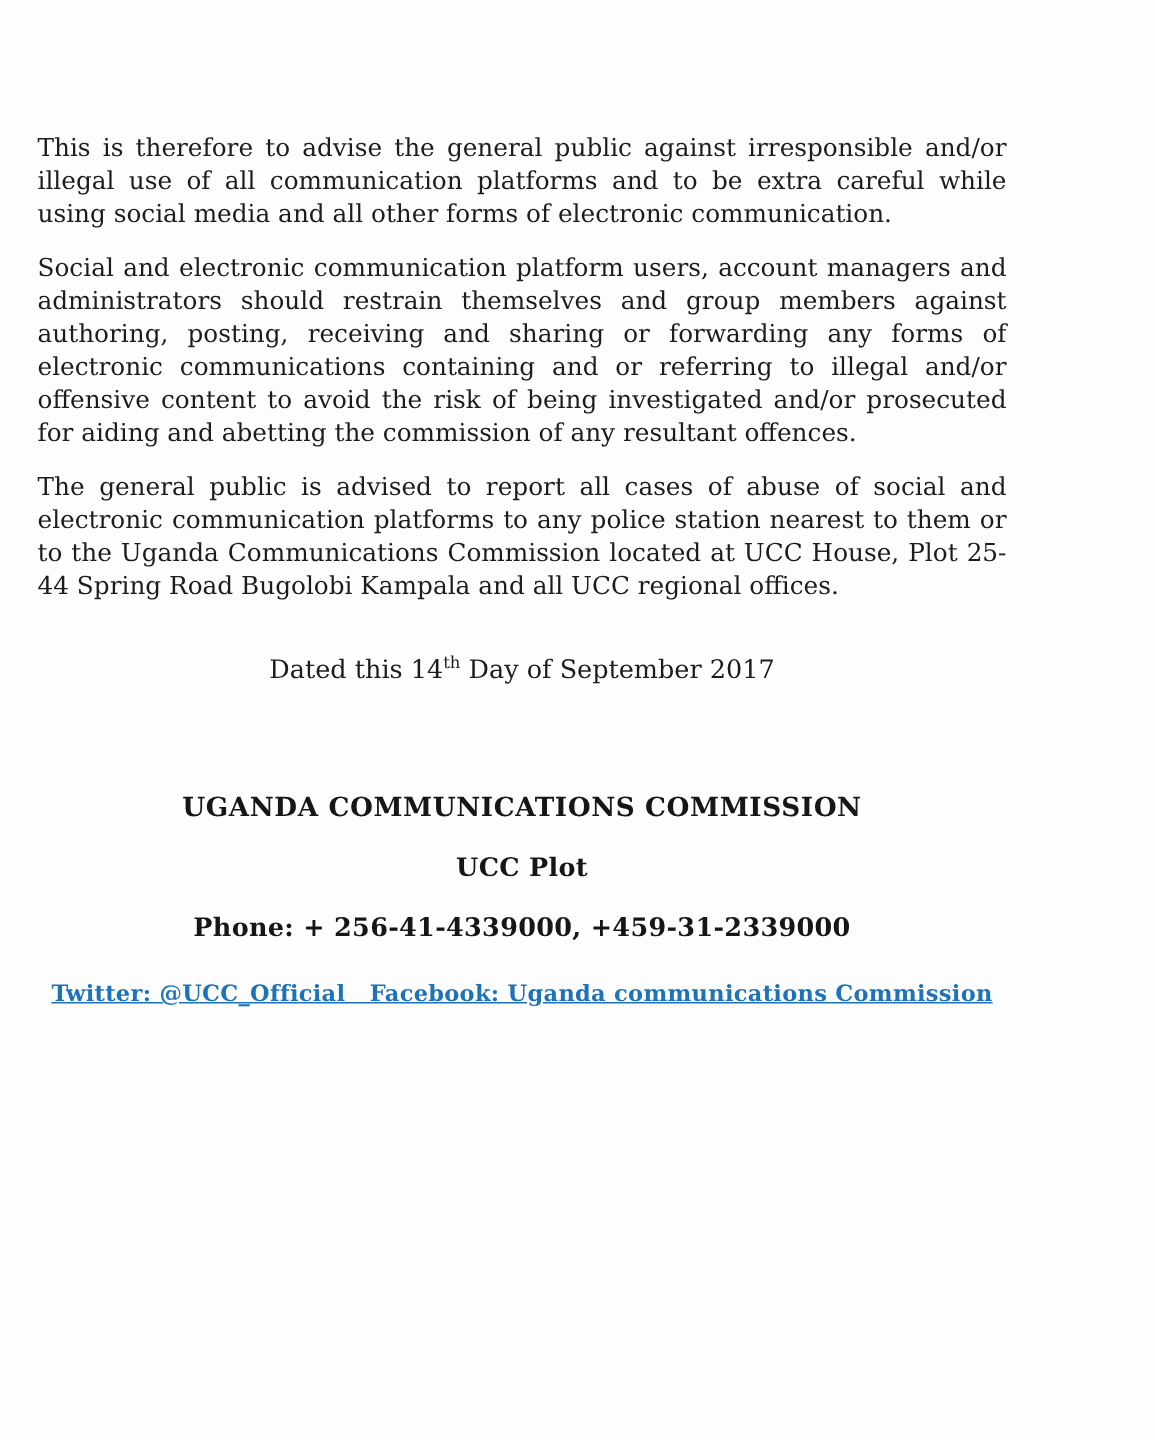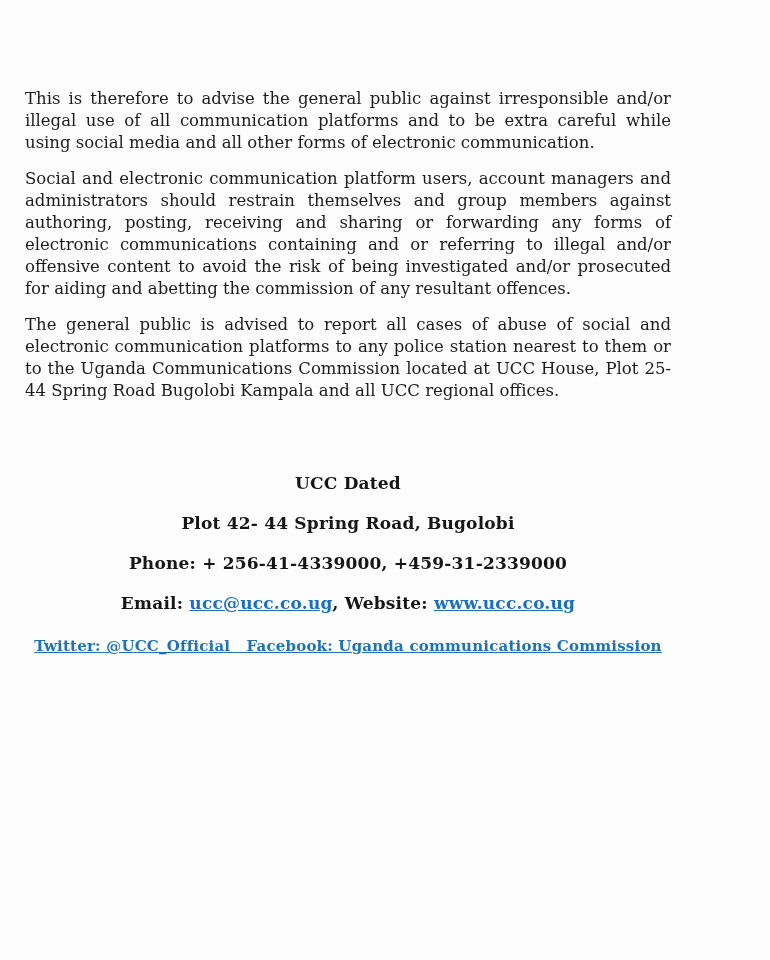--- a/index.html
+++ b/index.html
@@ -79,30 +79,30 @@
 <body>
 
 <div class="page">
 
   <p class="para">This is therefore to advise the general public against irresponsible and/or illegal use of all communication platforms and to be extra careful while using social media and all other forms of electronic communication.</p>
 
   <p class="para">Social and electronic communication platform users, account managers and administrators should restrain themselves and group members against authoring, posting, receiving and sharing or forwarding any forms of electronic communications containing and or referring to illegal and/or offensive content to avoid the risk of being investigated and/or prosecuted for aiding and abetting the commission of any resultant offences.</p>
 
   <p class="para">The general public is advised to report all cases of abuse of social and electronic communication platforms to any police station nearest to them or to the Uganda Communications Commission located at UCC House, Plot 25-44 Spring Road Bugolobi Kampala and all UCC regional offices.</p>
 
+  <p class="dated"><span>Dated this 14</span><sup>th</sup><span> Day of September 2017</span></p>
 
   <div class="contact-block">
 
+    <p class="fline org">UGANDA COMMUNICATIONS COMMISSION</p>
 
-    <p class="fline">UCC Dated</p>
+    <p class="fline">UCC Plot</p>
 
-    <p class="fline">Plot 42- 44 Spring Road, Bugolobi</p>
 
 
     <p class="fline">Phone: + 256-41-4339000, +459-31-2339000</p>
 
-    <p class="fline"><span>Email: </span><a class="doc-link">ucc@ucc.co.ug</a><span>, </span><span>Website: </span><a class="doc-link">www.ucc.co.ug</a></p>
 
     <a class="social-line">Twitter: @UCC_Official   Facebook: Uganda communications Commission</a>
 
   </div>
 
 </div>
 
 </body></html>

